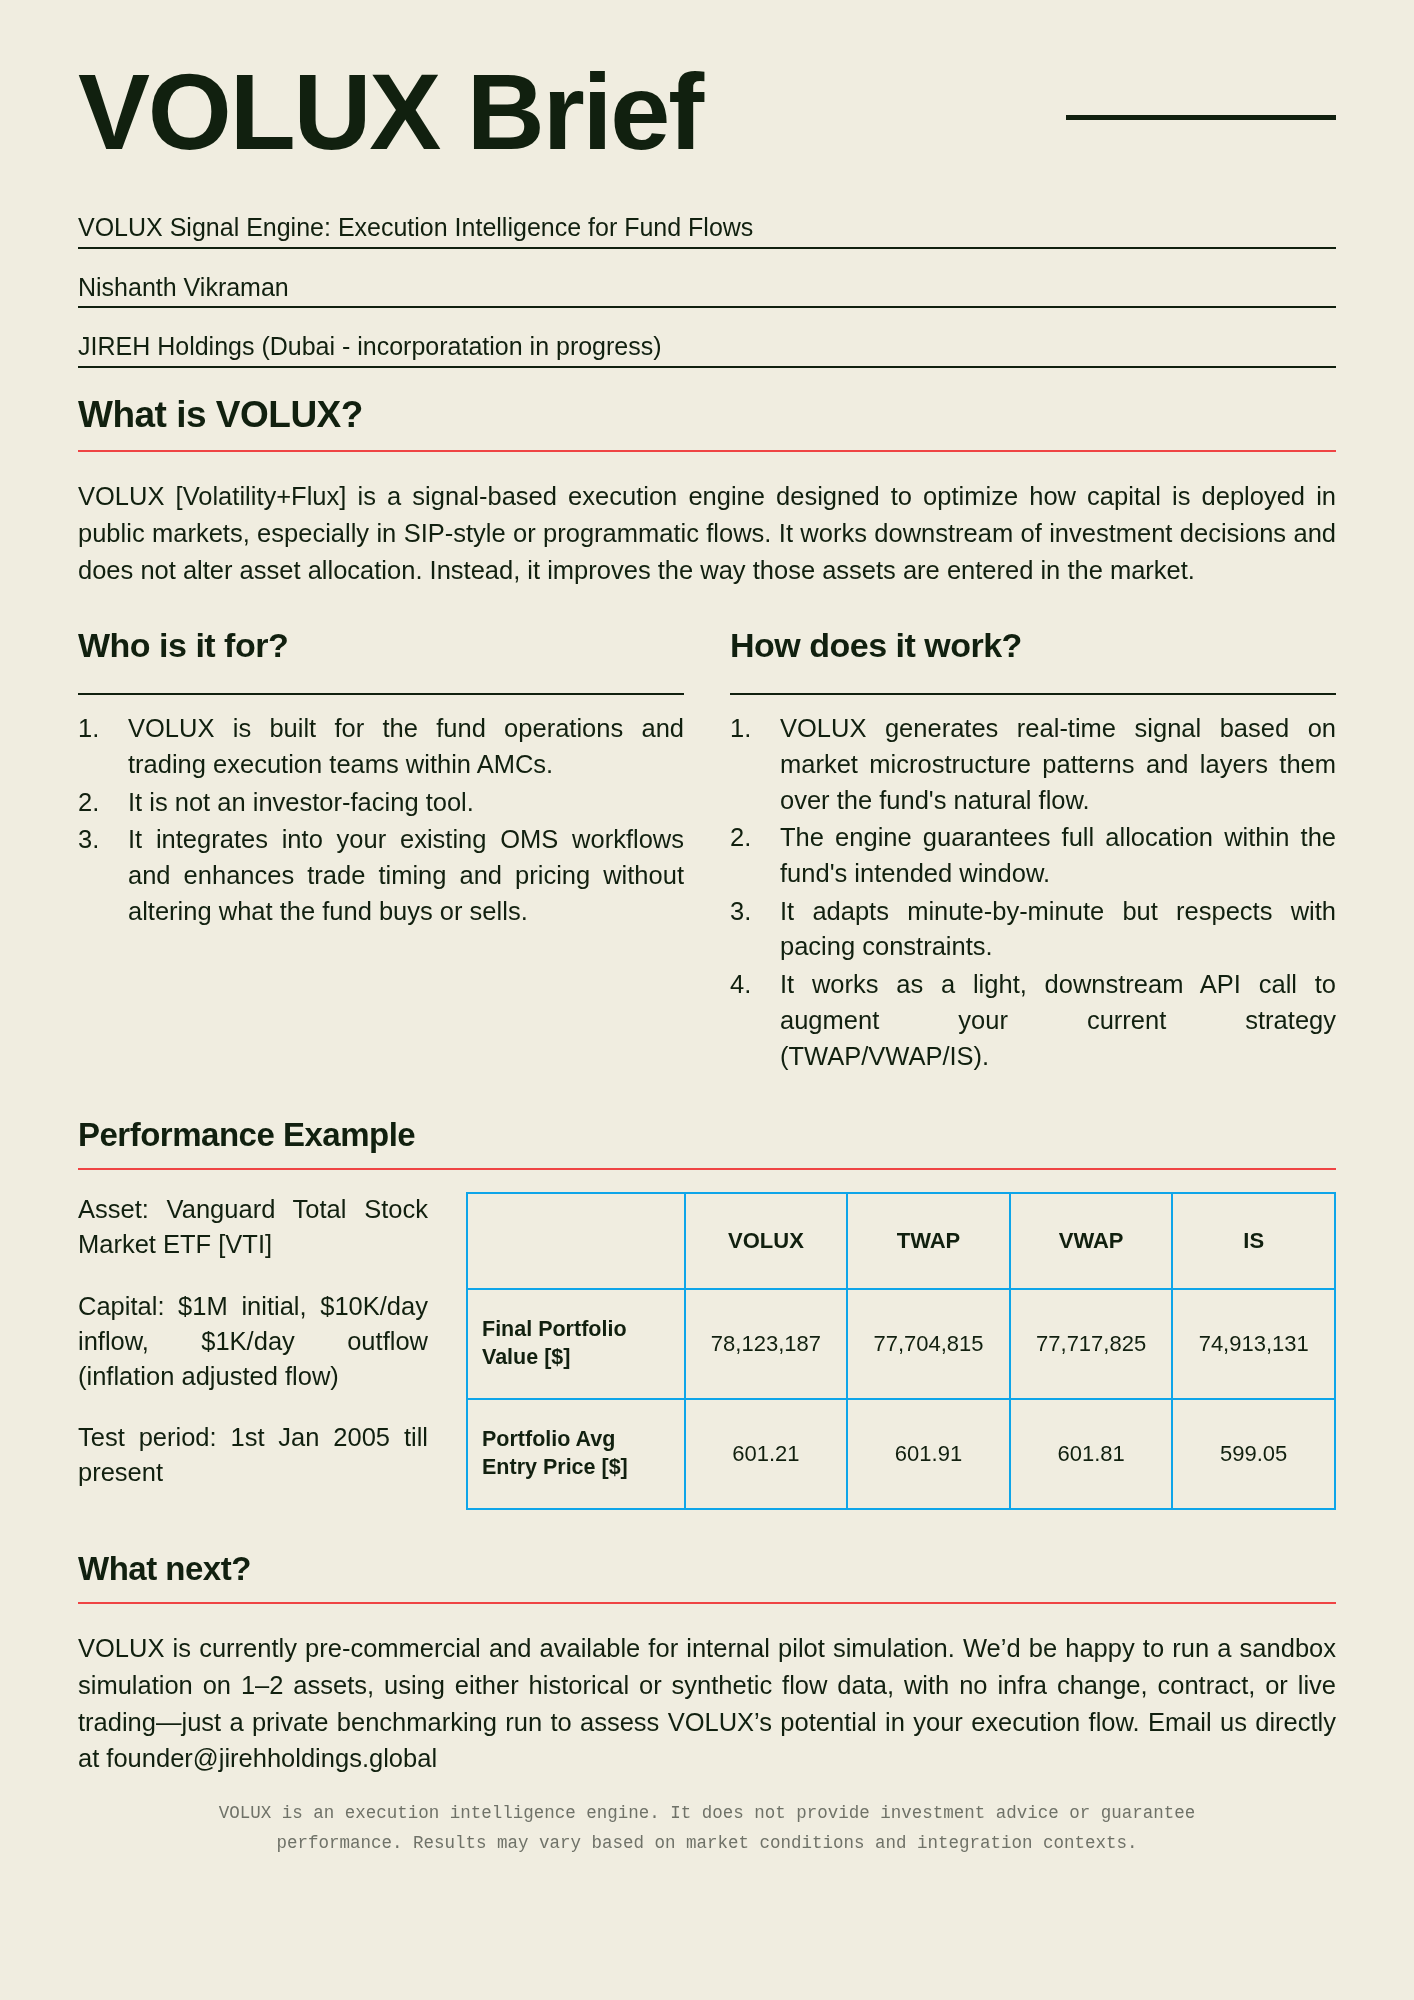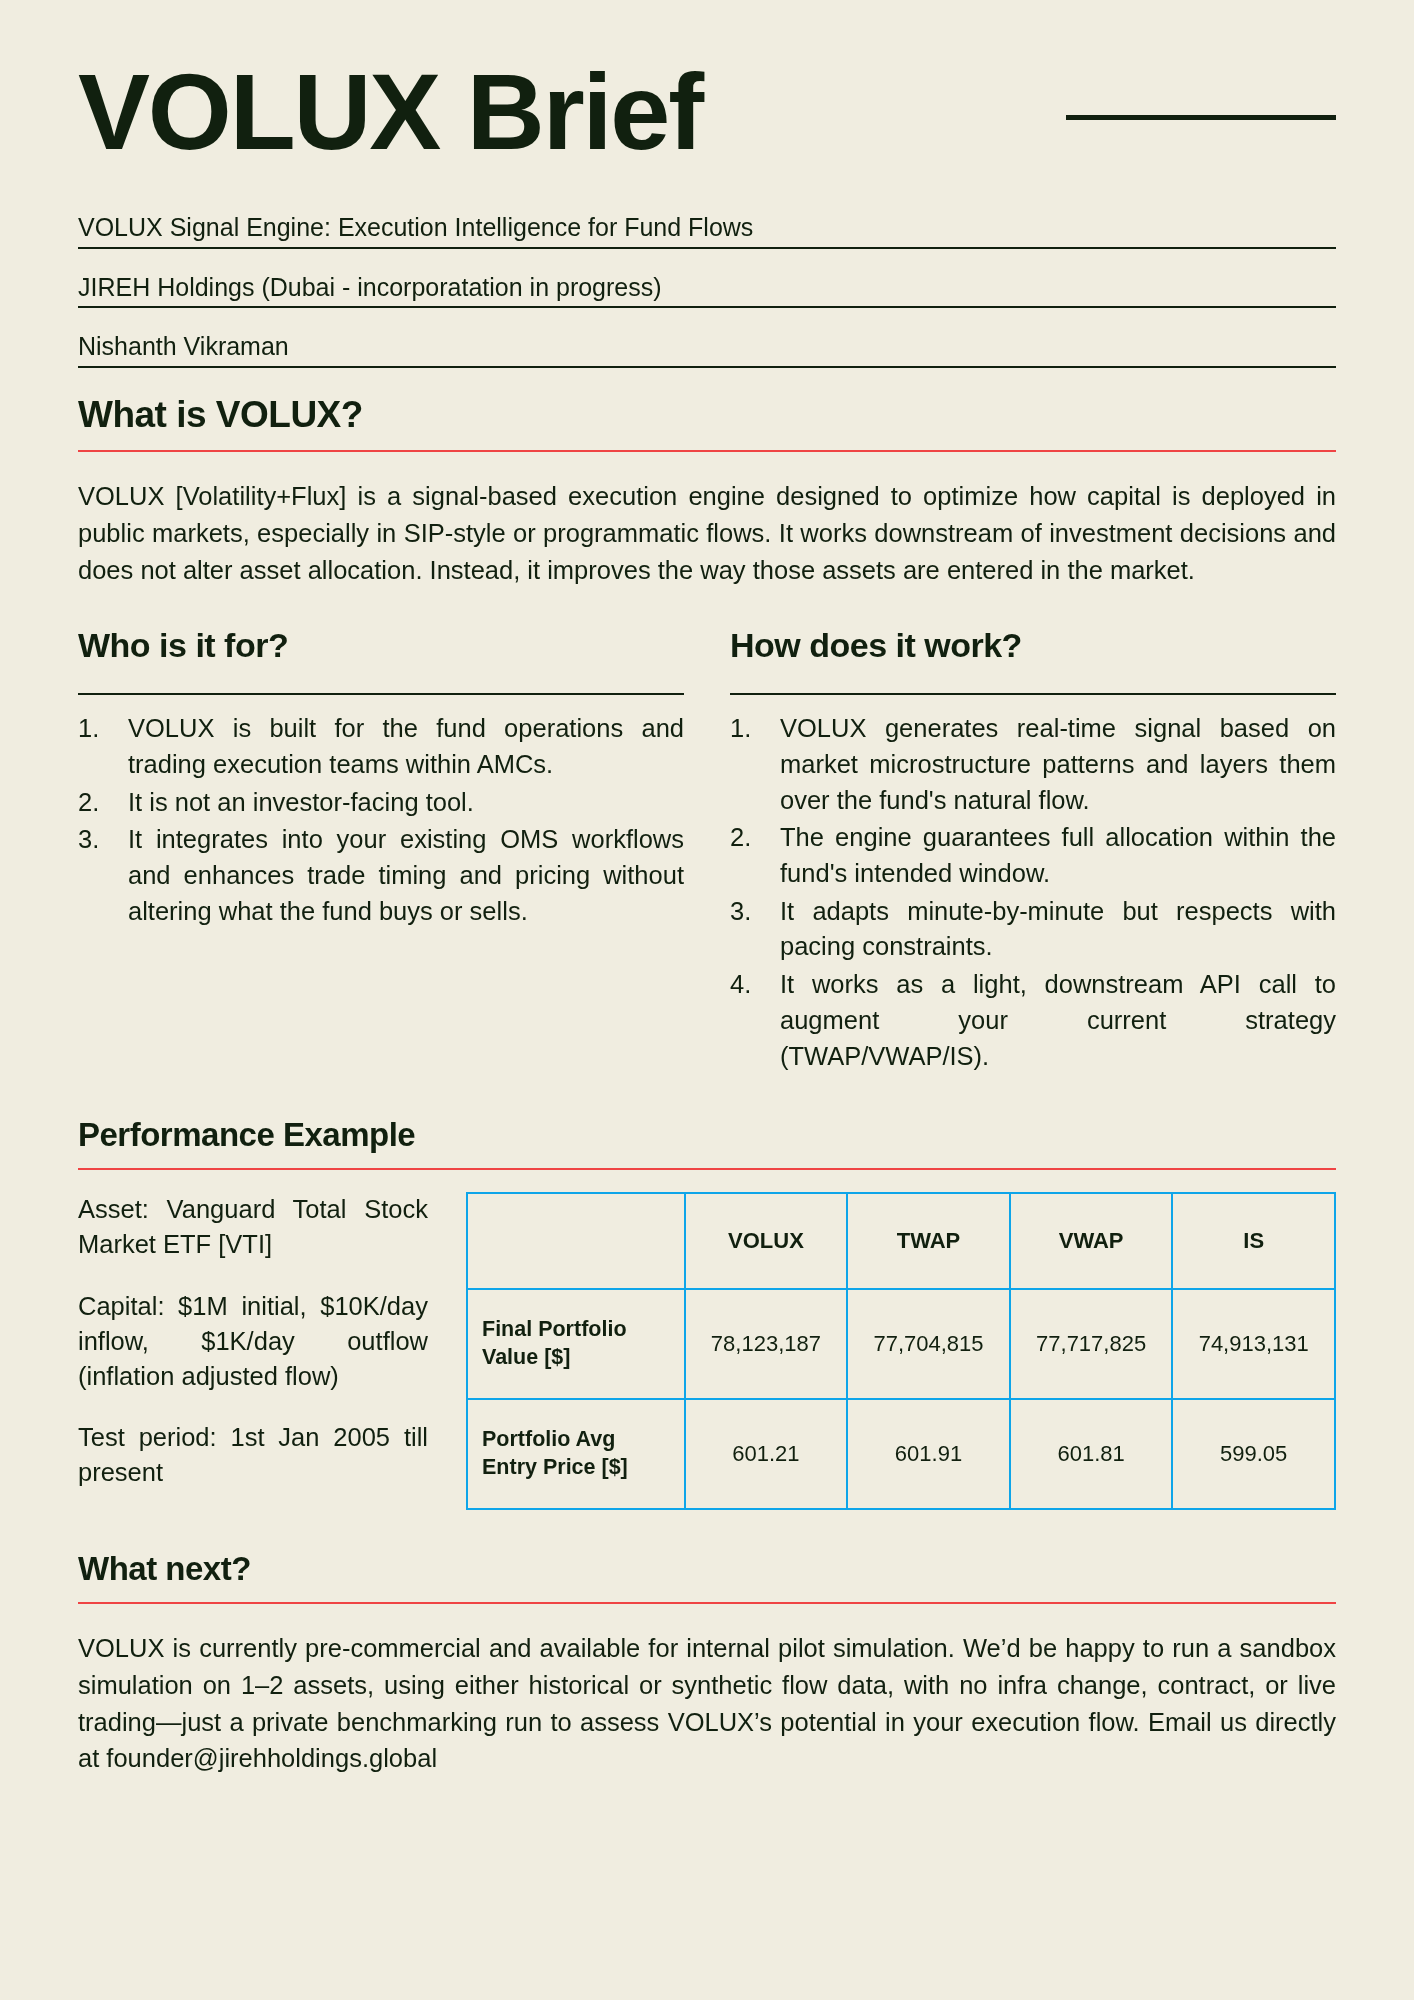--- a/index.html
+++ b/index.html
@@ -189,22 +189,22 @@
 <body>
 
 <div class="page">
 
   <div class="masthead">
     <h1 class="doc-title">VOLUX Brief</h1>
     <div class="title-rule"></div>
   </div>
 
   <div class="meta-row first">VOLUX Signal Engine: Execution Intelligence for Fund Flows</div>
+  <div class="meta-row">Nishanth Vikraman</div>
   <div class="meta-row">JIREH Holdings (Dubai - incorporatation in progress)</div>
-  <div class="meta-row">Nishanth Vikraman</div>
 
   <h2 class="section-head">What is VOLUX?</h2>
   <p class="body-text">VOLUX [Volatility+Flux] is a signal-based execution engine designed to optimize how capital is deployed in public markets, especially in SIP-style or programmatic flows. It works downstream of investment decisions and does not alter asset allocation. Instead, it improves the way those assets are entered in the market.</p>
 
   <div class="two-col">
     <div class="col">
       <h3 class="col-head">Who is it for?</h3>
       <ol class="num-list">
         <li>VOLUX is built for the fund operations and trading execution teams within AMCs.</li>
         <li>It is not an investor-facing tool.</li>
@@ -258,14 +258,15 @@
             <td>599.05</td>
           </tr>
         </tbody>
       </table>
     </div>
   </div>
 
   <h2 class="section-head sub">What next?</h2>
   <p class="body-text">VOLUX is currently pre-commercial and available for internal pilot simulation. We’d be happy to run a sandbox simulation on 1–2 assets, using either historical or synthetic flow data, with no infra change, contract, or live trading—just a private benchmarking run to assess VOLUX’s potential in your execution flow. Email us directly at founder@jirehholdings.global</p>
 
+  <p class="disclaimer">VOLUX is an execution intelligence engine. It does not provide investment advice or guarantee performance. Results may vary based on market conditions and integration contexts.</p>
 
 </div>
 
 </body></html>

